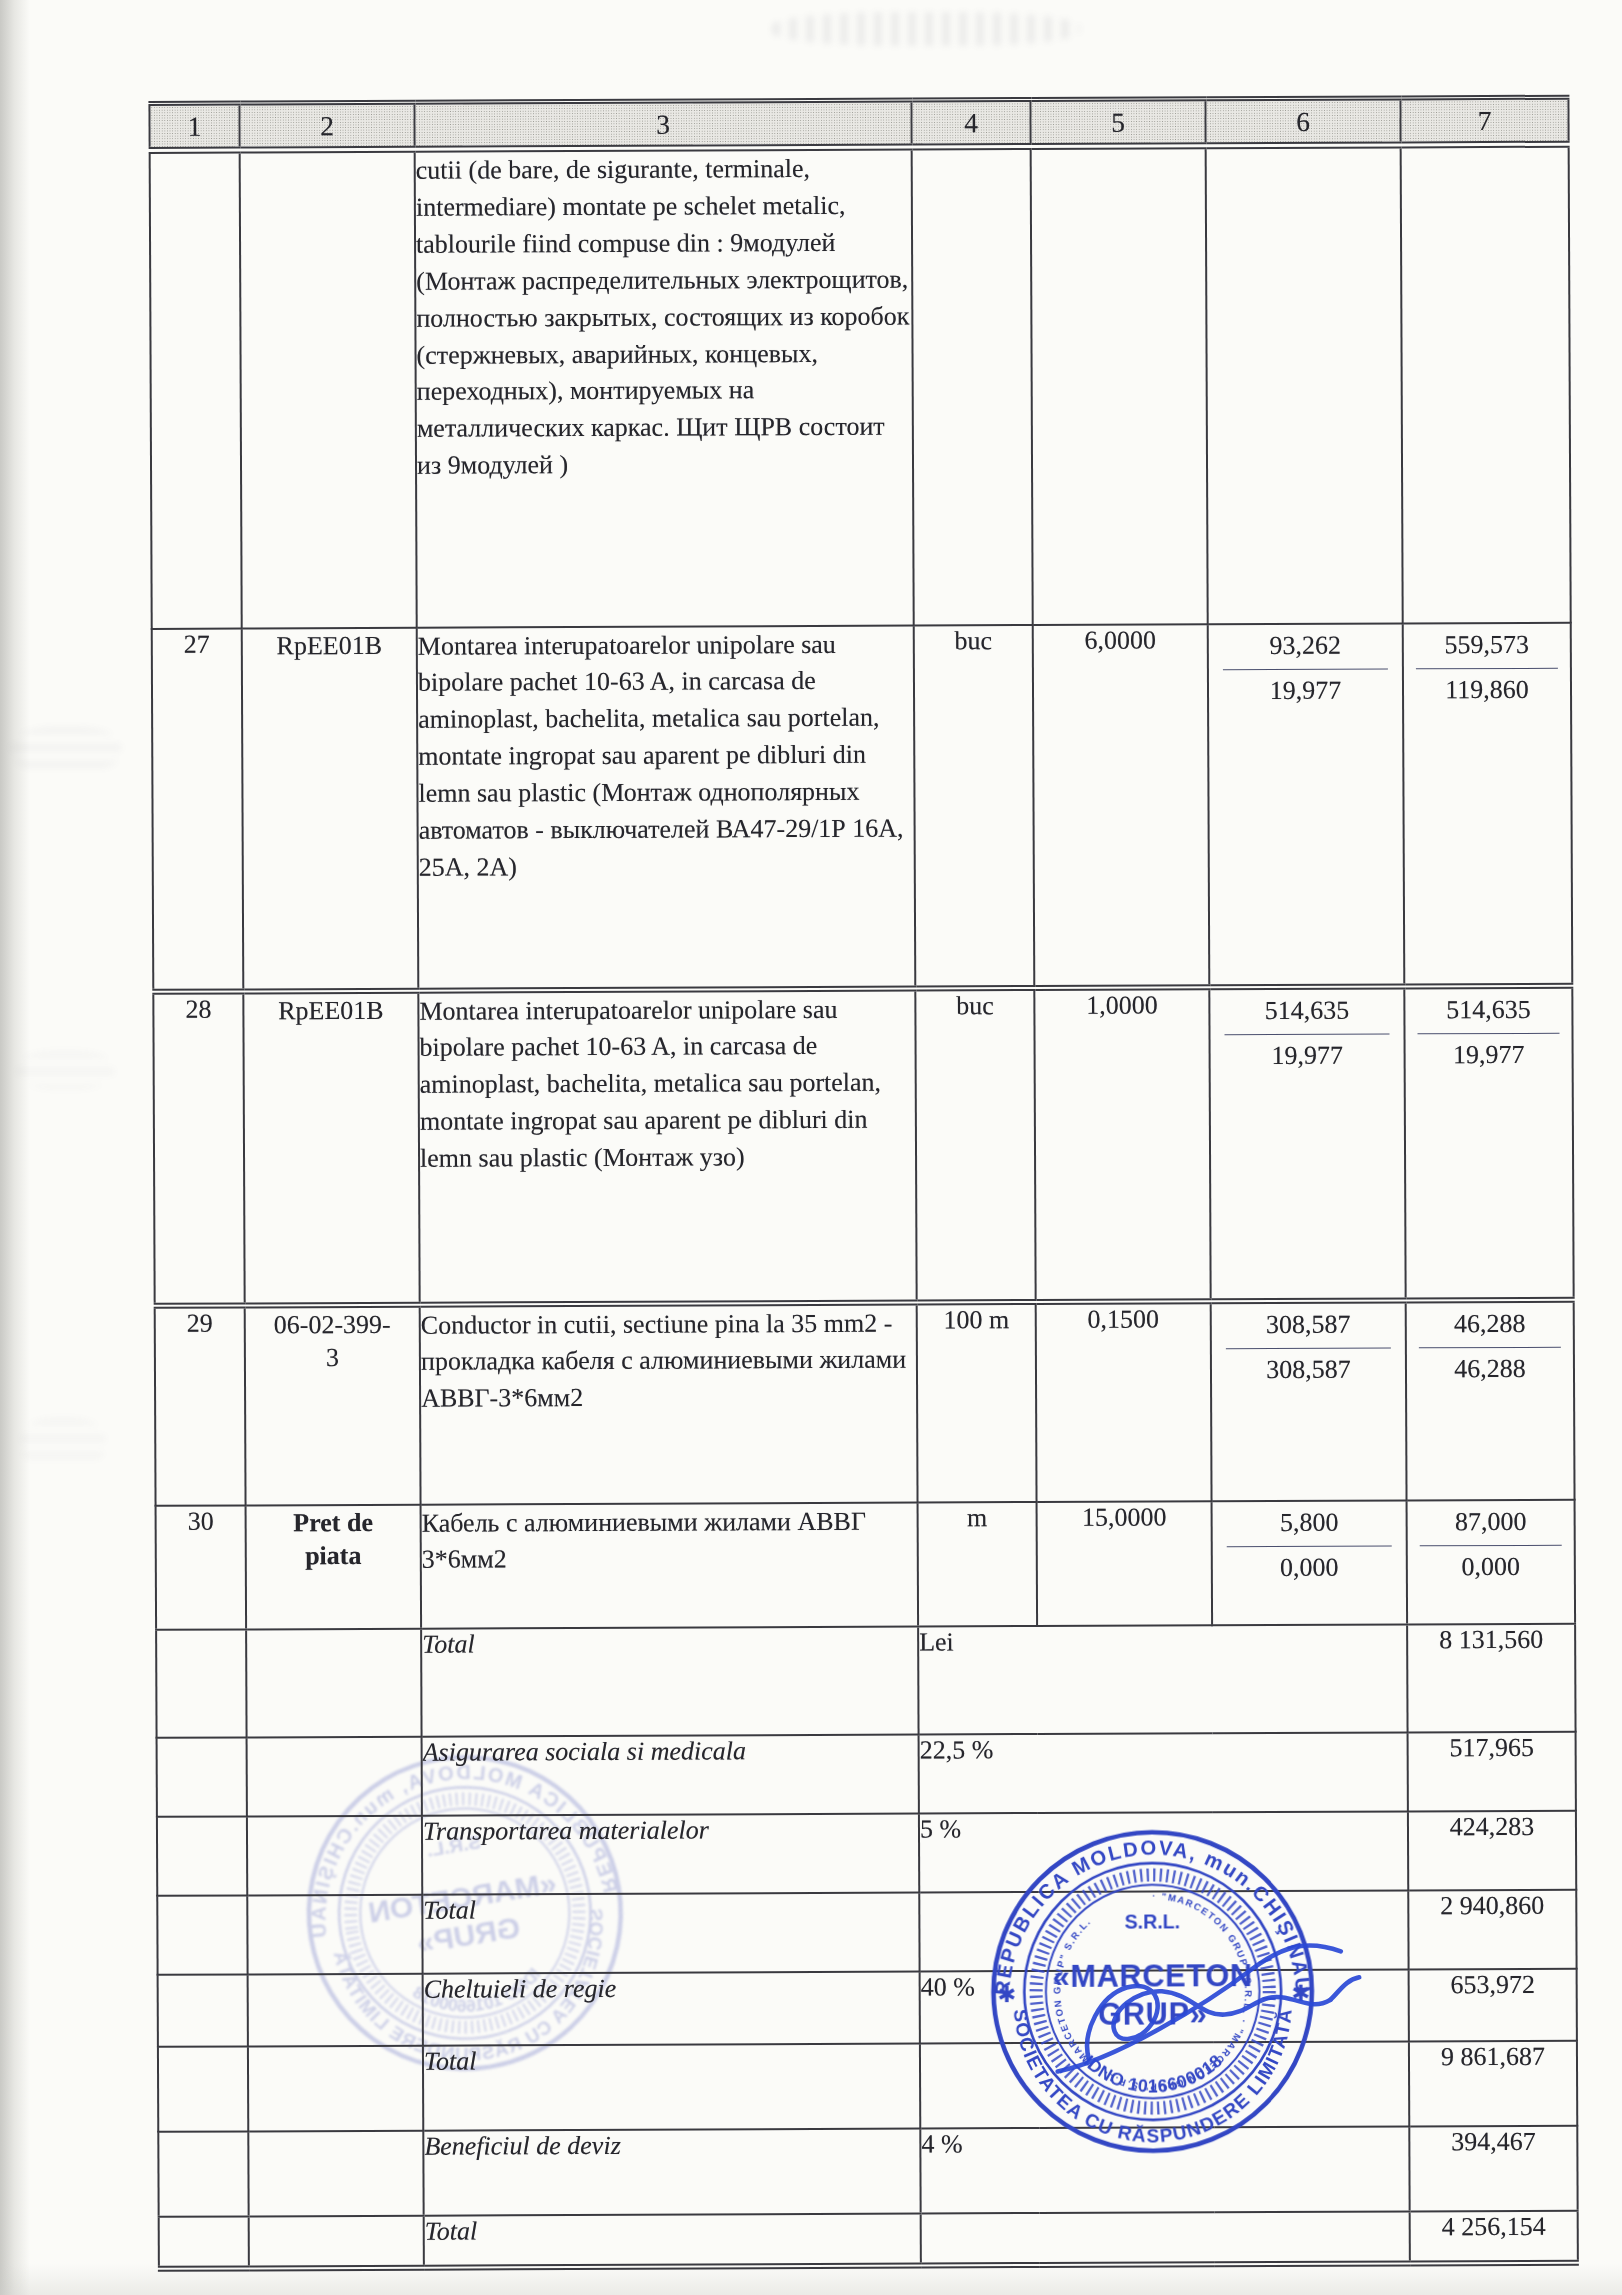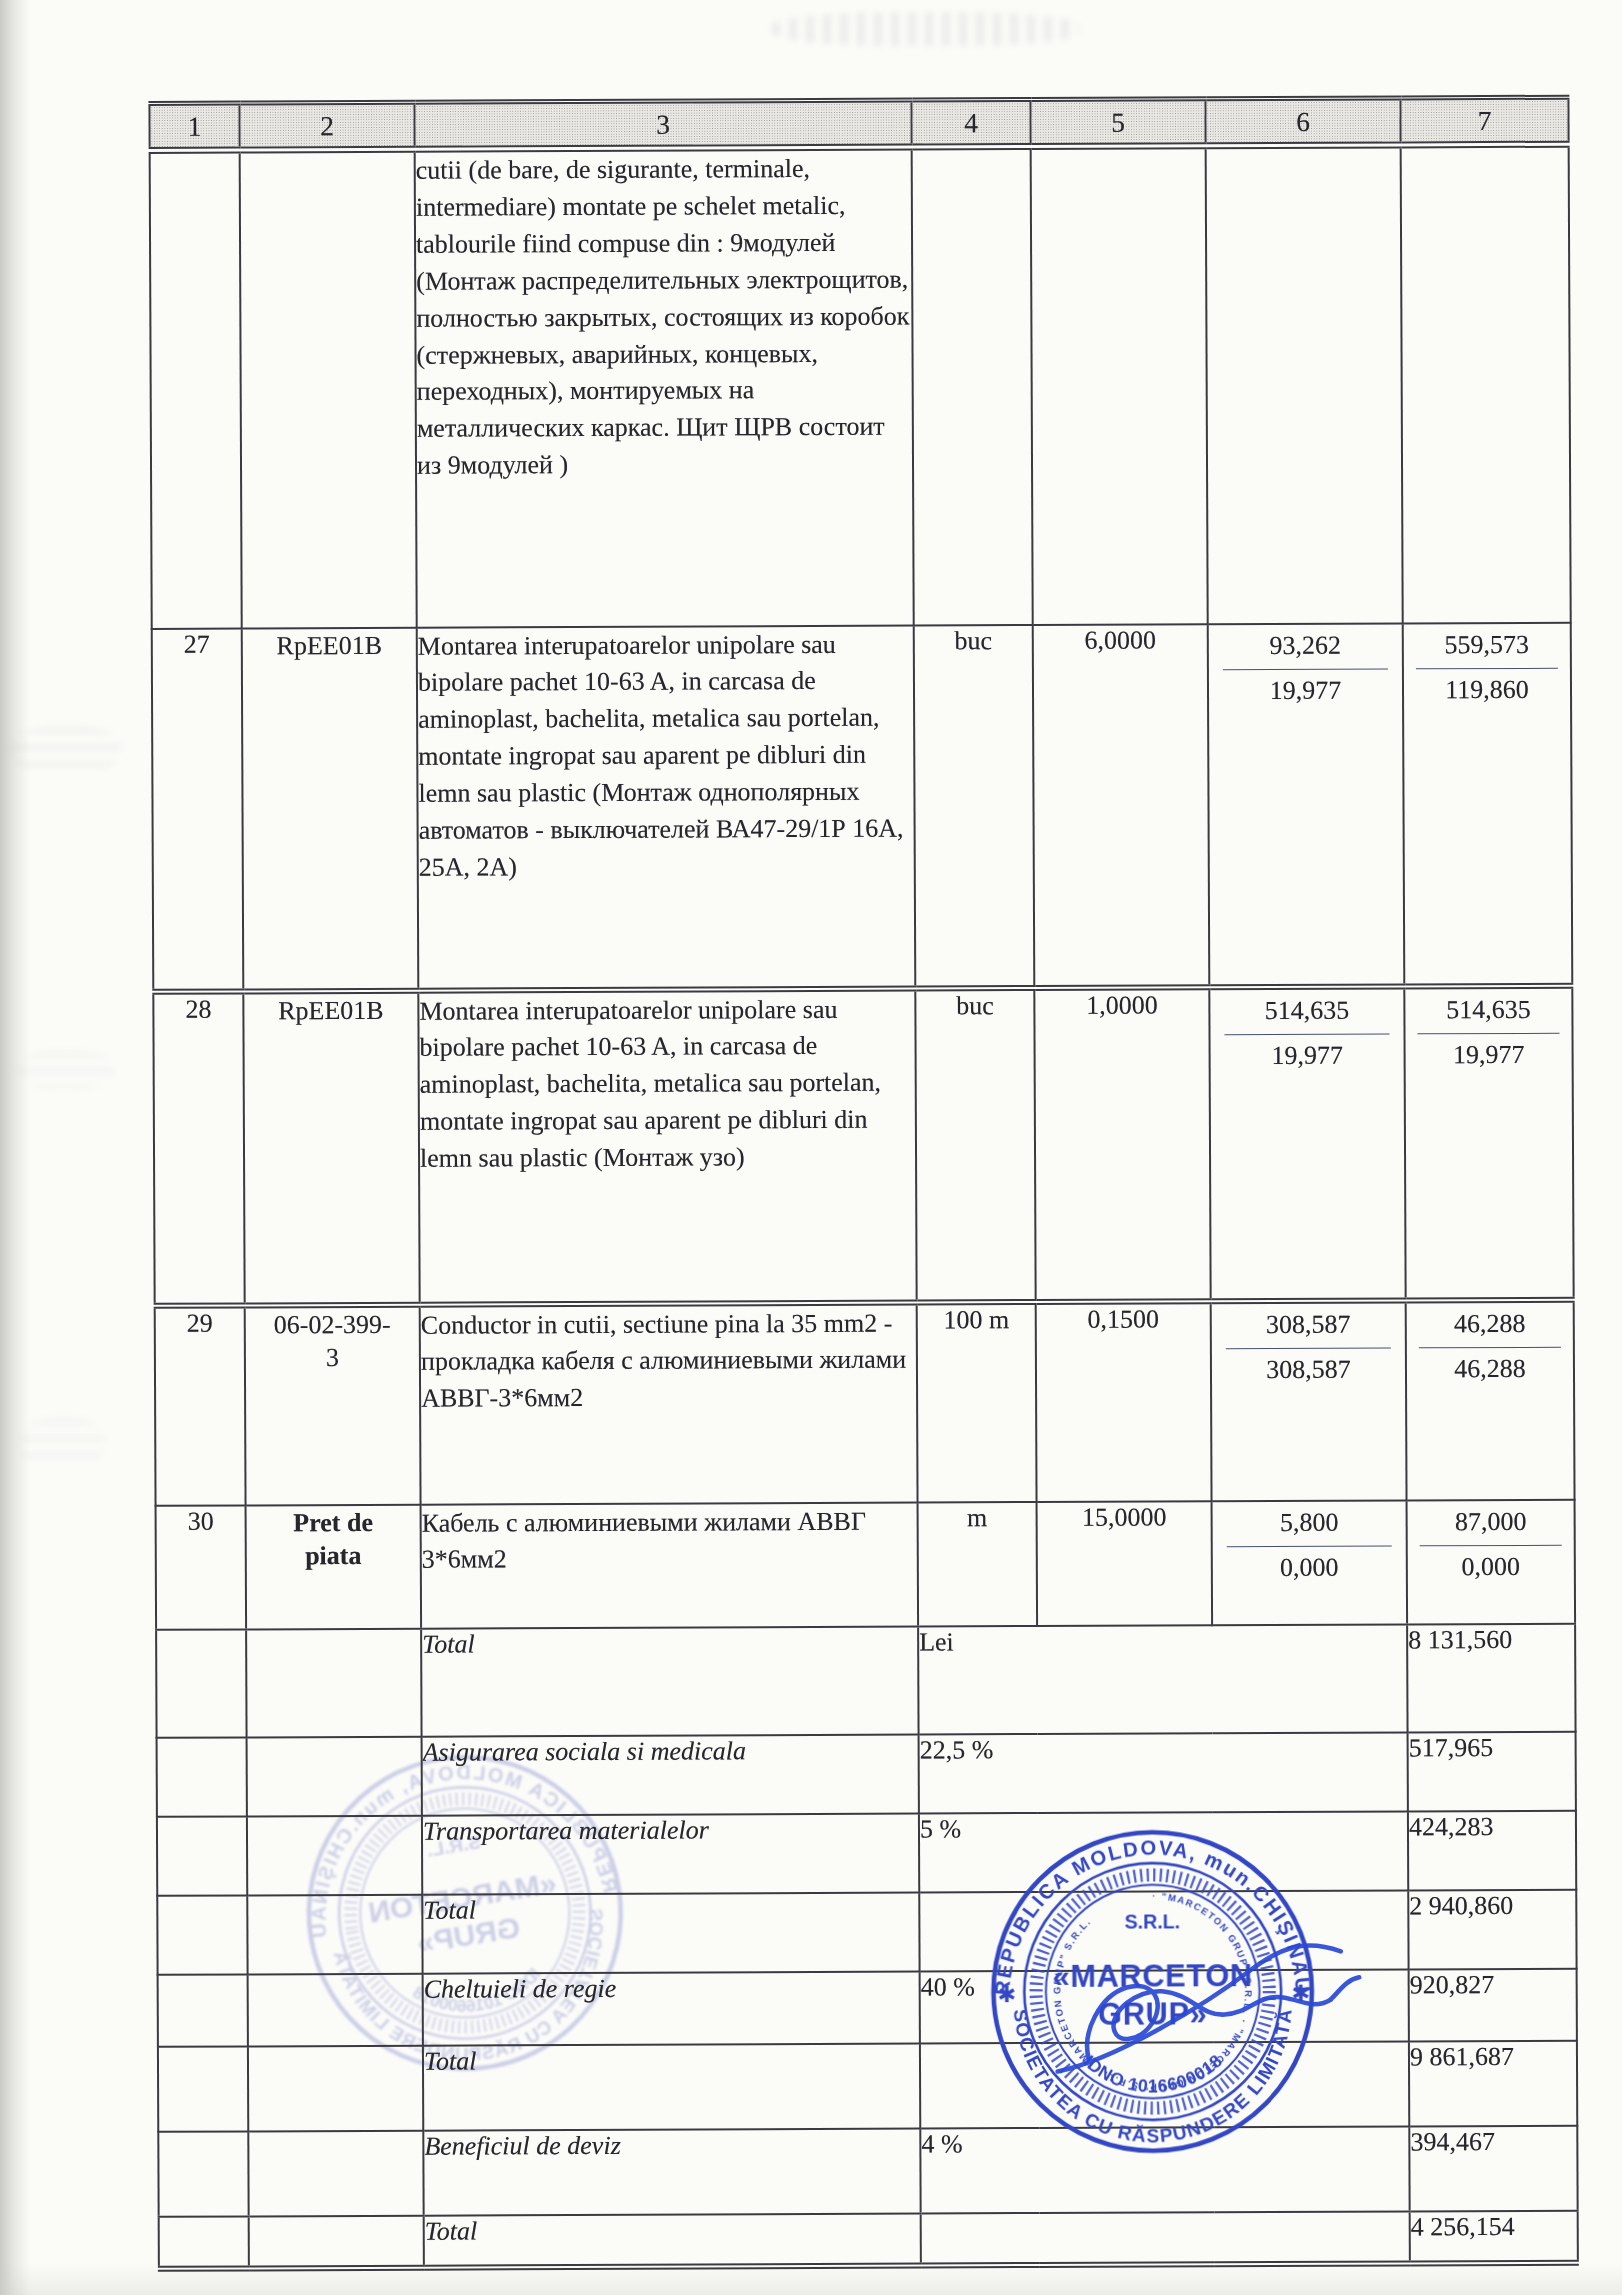--- a/index.html
+++ b/index.html
@@ -67,21 +67,21 @@
   td.code .codebox{max-width:128px;margin:0 auto;line-height:1.3;}
   td.code .codebox.wide{max-width:115px;font-weight:bold;}
   td.desc{padding:10.5px 22px 0 15.7px;line-height:1.42;font-size:27.5px;}
   td.unit,td.qty{vertical-align:middle;text-align:center;font-size:26px;}
   td.split{vertical-align:middle;}
   .splitbox{width:86%;margin:0 auto;}
   .splitbox .num{text-align:center;font-size:26px;padding:6.5px 0 7.9px 0;}
   .splitbox .rule{border-top:1.3px solid #4a4f6e;height:0;}
   td.slabel{vertical-align:middle;font-style:italic;font-size:28px;padding-left:17px;}
   td.smid{vertical-align:middle;font-size:27px;padding-left:18.3px;}
-  td.sval{vertical-align:middle;text-align:left;padding-right:25px;font-size:27px;}
+  td.sval{vertical-align:middle;text-align:center;padding-right:25px;font-size:27px;}
 
   .ink{text-shadow:0 0 0.7px rgba(20,20,30,.4);}
 
   svg.stamp{position:absolute;z-index:3;color:#3347c4;filter:blur(0.3px);}
   svg.stamp text{fill:currentColor;font-family:"Liberation Sans",sans-serif;}
   svg.stamp.ghost{z-index:1;color:#6f78c6;opacity:.33;filter:blur(1.3px);
     transform:scaleX(-1) rotate(9deg);}
   svg.sig{position:absolute;z-index:4;}
 </style>
 </head>
@@ -274,21 +274,21 @@
       <td></td>
       <td class="slabel">Total</td>
       <td class="smid" colspan="3"></td>
       <td class="sval">2 940,860</td>
     </tr>
     <tr class="sum s5">
       <td></td>
       <td></td>
       <td class="slabel">Cheltuieli de regie</td>
       <td class="smid" colspan="3">40 %</td>
-      <td class="sval">920,827</td>
+      <td class="sval">653,972</td>
     </tr>
     <tr class="sum s6">
       <td></td>
       <td></td>
       <td class="slabel">Total</td>
       <td class="smid" colspan="3"></td>
       <td class="sval">9 861,687</td>
     </tr>
     <tr class="sum s7">
       <td></td>

